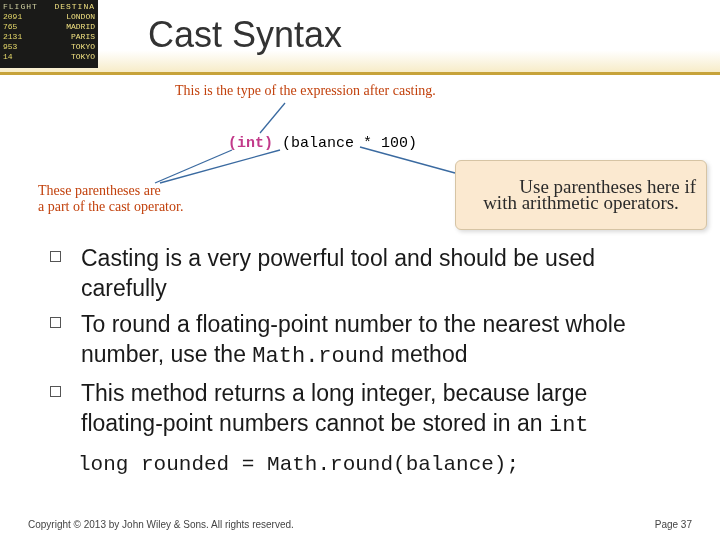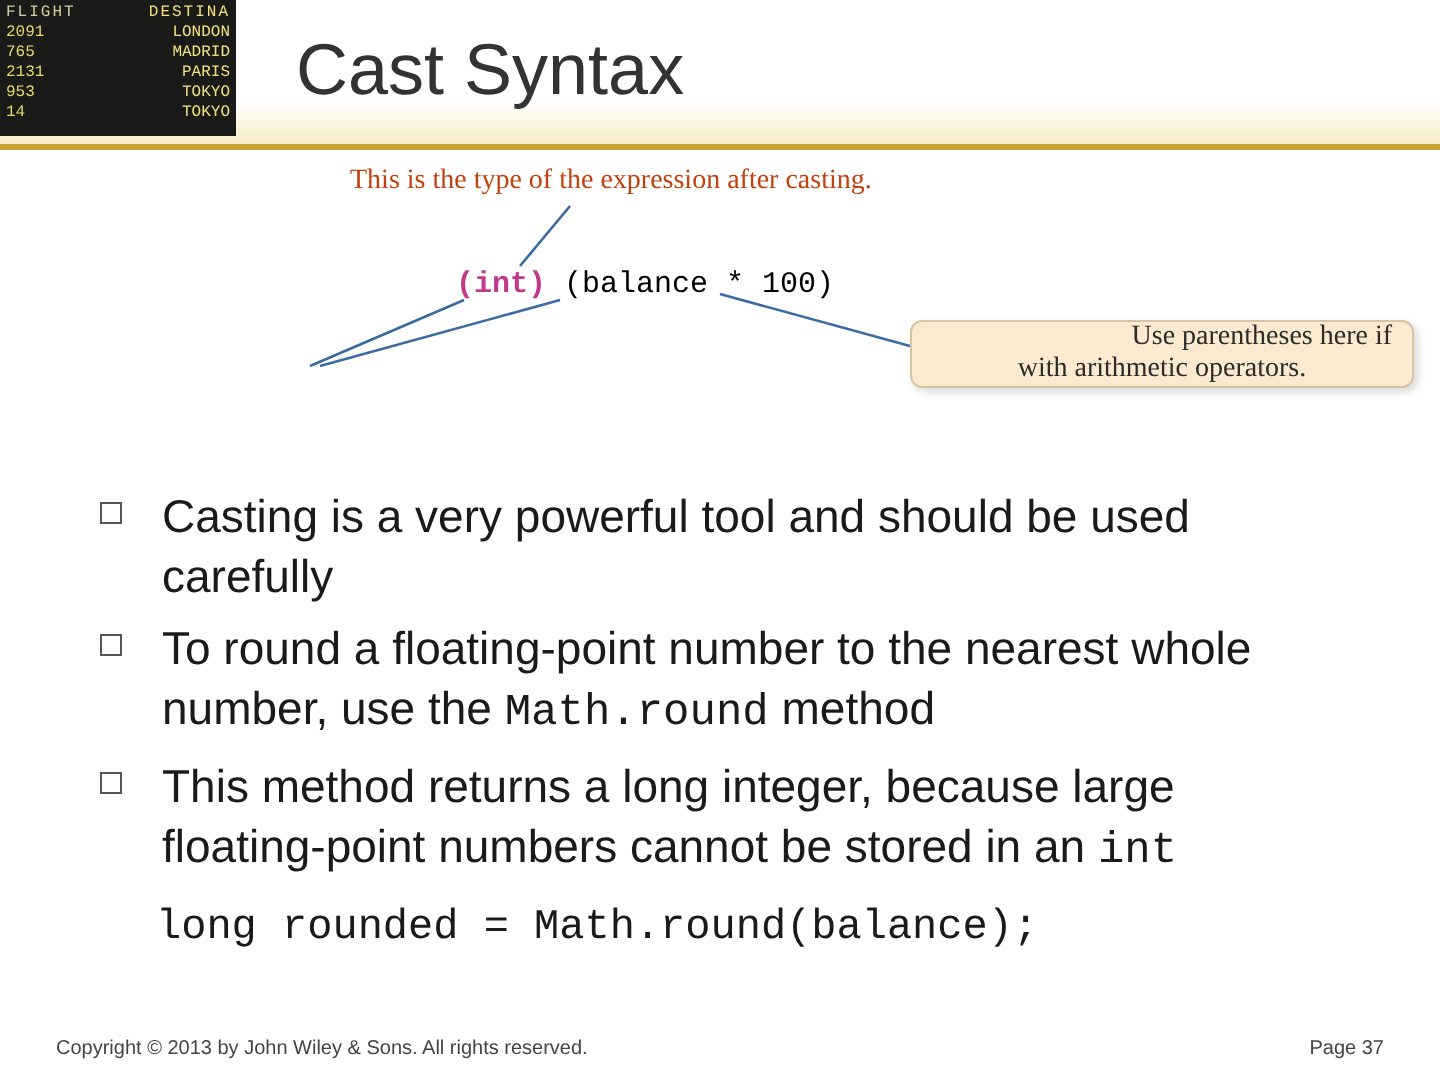--- a/index.html
+++ b/index.html
@@ -15,21 +15,21 @@
   .header {
     position: relative;
     height: 72px;
     border-bottom: 3px solid #c7a33a;
     background: linear-gradient(to bottom, #fff 0%, #fff 70%, #f7ecc8 100%);
   }
   .flight-board {
     position: absolute;
     left: 0;
     top: 0;
-    width: 118px;
+    width: 98px;
     height: 68px;
     background: #1a1a18;
     color: #e6d96a;
     font-family: "Courier New", monospace;
     font-size: 8px;
     line-height: 10px;
     padding: 2px 3px;
     box-sizing: border-box;
     overflow: hidden;
   }
@@ -70,23 +70,23 @@
     font-family: "Courier New", monospace;
     font-size: 15px;
   }
   .code-int { color: #c23a8a; font-weight: bold; }
   .balloon {
     position: absolute;
     background: #fbe9d0;
     border: 1px solid #d6c4a4;
     box-shadow: 2px 2px 4px rgba(0,0,0,0.15);
     border-radius: 6px;
-    padding: 0 10px;
+    padding: 18px 10px;
     font-family: "Comic Sans MS", "Segoe Script", cursive;
-    font-size: 14px;
+    font-size: 19px;
     line-height: 16px;
     color: #2b2b2b;
   }
 
   .bullets {
     padding: 8px 52px 0 50px;
   }
   .bullets .item {
     display: flex;
     align-items: flex-start;
@@ -166,20 +166,24 @@
   <svg width="720" height="160">
     <line x1="285" y1="28" x2="260" y2="58" stroke="#3a6aa0" stroke-width="1.3"></line>
     <line x1="155" y1="108" x2="232" y2="75" stroke="#3a6aa0" stroke-width="1.3"></line>
     <line x1="160" y1="108" x2="280" y2="75" stroke="#3a6aa0" stroke-width="1.3"></line>
     <line x1="455" y1="98" x2="360" y2="72" stroke="#3a6aa0" stroke-width="1.3"></line>
   </svg>
   <div class="hand" style="position:absolute;left:175px;top:8px;">This is the type of the expression after casting.</div>
   <div style="position:absolute;left:228px;top:58px;">
     <span class="code-expr code-int">(int)</span><span class="code-expr"> (balance * 100)</span>
   </div>
+  <div class="hand" style="position:absolute;left:38px;top:108px;">
+    <div>These parentheses are</div>
+    <div>a part of the cast operator.</div>
+  </div>
   <div class="balloon" style="left:455px;top:85px;width:230px;">
     <div style="text-align:right">Use parentheses here if</div>
     <div style="text-align:center">with arithmetic operators.</div>
   </div>
 </div>
 
 <div class="bullets">
   <div class="item">
     <div class="sq"></div>
     <div class="txt">Casting is a very powerful tool and should be used carefully</div>

